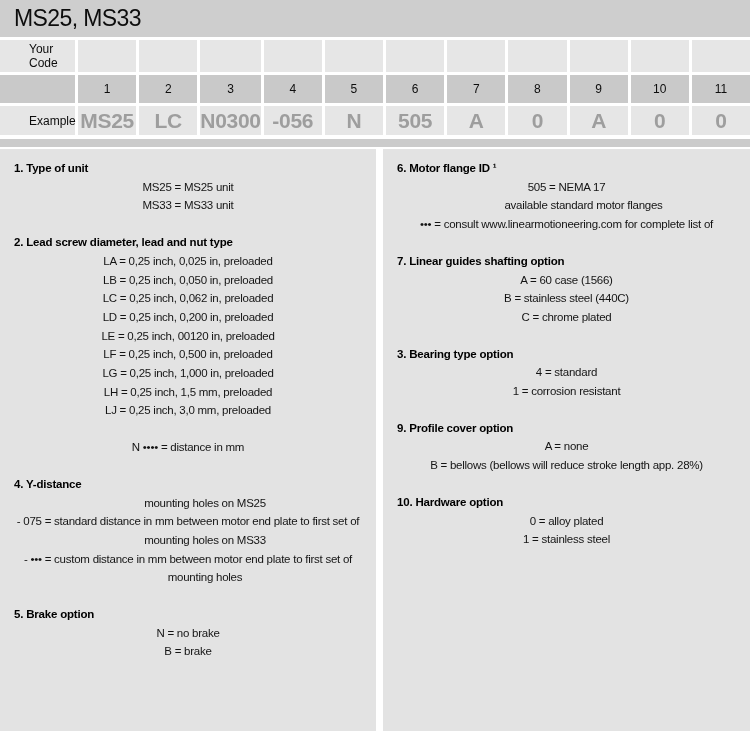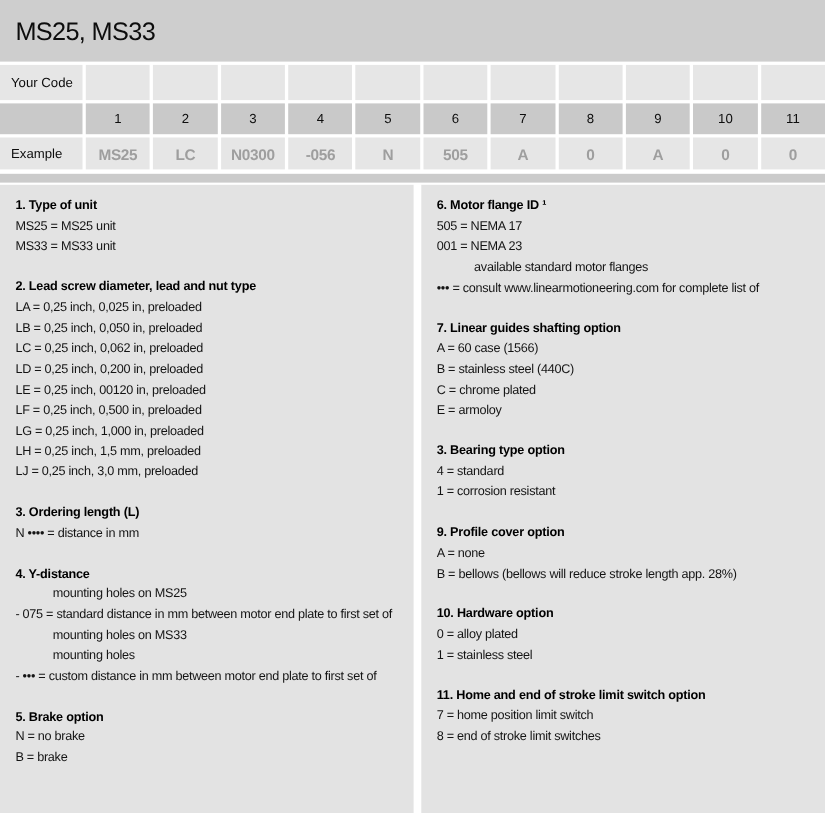--- a/index.html
+++ b/index.html
@@ -2,56 +2,56 @@
 <html><head>
 <meta charset="utf-8">
 <style>
   html,body{margin:0;padding:0;background:#fff;}
   .page{
     width:750px;height:739px;background:#ffffff;overflow:hidden;
     font-family:"Liberation Sans",sans-serif;color:#111;
   }
   
   .titlebar{
-    height:56px;background:#cecece;display:flex;align-items:center;
+    height:37px;background:#cecece;display:flex;align-items:center;
     padding:0 14px;box-sizing:border-box;
   }
   .titlebar h1{
     font-size:23px;font-weight:500;margin:0;letter-spacing:-0.6px;color:#0d0d0d;
   }
   
   .code-table{
     margin-top:3px;display:grid;
     grid-template-columns:75px repeat(11,1fr);
     grid-template-rows:32px 28px 29px;
     gap:3px;background:#ffffff;
   }
   .cell{display:flex;align-items:center;justify-content:center;box-sizing:border-box;}
   .cell.light{background:#e6e6e6;}
   .cell.dark{background:#c9c9c9;}
-  .cell.label{justify-content:flex-start;padding-left:10px;font-size:12px;color:#0d0d0d;}
+  .cell.label{justify-content:flex-start;padding-left:29px;font-size:12px;color:#0d0d0d;}
   .cell.num{font-size:12px;color:#0d0d0d;}
-  .cell.example-val{font-size:14px;font-weight:700;color:#9e9e9e;letter-spacing:-0.3px;}
+  .cell.example-val{font-size:21px;font-weight:700;color:#9e9e9e;letter-spacing:-0.3px;}
   
   .divider{margin-top:4px;height:8px;background:#cbcbcb;}
   
   .body{
     margin-top:2px;display:grid;grid-template-columns:376px 367px;
     column-gap:7px;height:582px;background:#ffffff;border-radius:31px;
   }
   .col{background:#e3e3e3;padding:10px 14px 0 14px;box-sizing:border-box;overflow:hidden;}
   .section{margin-top:18px;}
   .section:first-child{margin-top:0;}
   .section h2{
     font-size:11.5px;font-weight:700;margin:0;line-height:18.7px;
     letter-spacing:-0.2px;color:#000;white-space:nowrap;
   }
   .line{
     font-size:11.5px;line-height:18.7px;color:#141414;
-    letter-spacing:-0.25px;white-space:nowrap;
+    letter-spacing:-0.25px;white-space:nowrap;text-align:center;
   }
   .line.cont{padding-left:34px;}
 </style>
 </head>
 <body>
 
 <div class="page">
 
   <header class="titlebar">
     <h1>MS25, MS33</h1>
@@ -111,68 +111,60 @@
           <div class="line">LB = 0,25 inch, 0,050 in, preloaded</div>
           <div class="line">LC = 0,25 inch, 0,062 in, preloaded</div>
           <div class="line">LD = 0,25 inch, 0,200 in, preloaded</div>
           <div class="line">LE = 0,25 inch, 00120 in, preloaded</div>
           <div class="line">LF = 0,25 inch, 0,500 in, preloaded</div>
           <div class="line">LG = 0,25 inch, 1,000 in, preloaded</div>
           <div class="line">LH = 0,25 inch, 1,5 mm, preloaded</div>
           <div class="line">LJ = 0,25 inch, 3,0 mm, preloaded</div>
         </div>
         <div class="section">
-          <h2>3. Ordering length  (L)</h2>
           <div class="line">N •••• = distance in mm</div>
         </div>
         <div class="section">
           <h2>4. Y-distance</h2>
           <div class="line cont">mounting holes on MS25</div>
           <div class="line">- 075 = standard distance in mm between motor end plate to first set of</div>
           <div class="line cont">mounting holes on MS33</div>
+          <div class="line">- ••• = custom distance in mm between motor end plate to first set of</div>
           <div class="line cont">mounting holes</div>
-          <div class="line">- ••• = custom distance in mm between motor end plate to first set of</div>
         </div>
         <div class="section">
           <h2>5. Brake option</h2>
           <div class="line">N = no brake</div>
           <div class="line">B = brake</div>
         </div>
       </div>
     <div class="col" id="col-right">
         <div class="section">
           <h2>6. Motor flange ID ¹</h2>
           <div class="line">505 = NEMA 17</div>
-          <div class="line">001 = NEMA 23</div>
           <div class="line cont">available standard motor flanges</div>
           <div class="line">••• = consult www.linearmotioneering.com for complete list of</div>
         </div>
         <div class="section">
           <h2>7. Linear guides shafting option</h2>
           <div class="line">A = 60 case (1566)</div>
           <div class="line">B = stainless steel (440C)</div>
           <div class="line">C = chrome plated</div>
-          <div class="line">E = armoloy</div>
         </div>
         <div class="section">
           <h2>3. Bearing type option</h2>
           <div class="line">4 = standard</div>
           <div class="line">1 = corrosion resistant</div>
         </div>
         <div class="section">
           <h2>9. Profile cover option</h2>
           <div class="line">A = none</div>
           <div class="line">B = bellows (bellows will reduce stroke length app. 28%)</div>
         </div>
         <div class="section">
           <h2>10. Hardware option</h2>
           <div class="line">0 = alloy plated</div>
           <div class="line">1 = stainless steel</div>
         </div>
-        <div class="section">
-          <h2>11. Home and end of stroke limit switch option</h2>
-          <div class="line">7 = home position limit switch</div>
-          <div class="line">8 = end of stroke limit switches</div>
-        </div>
       </div>
   </div>
 
 </div>
 
 </body></html>

